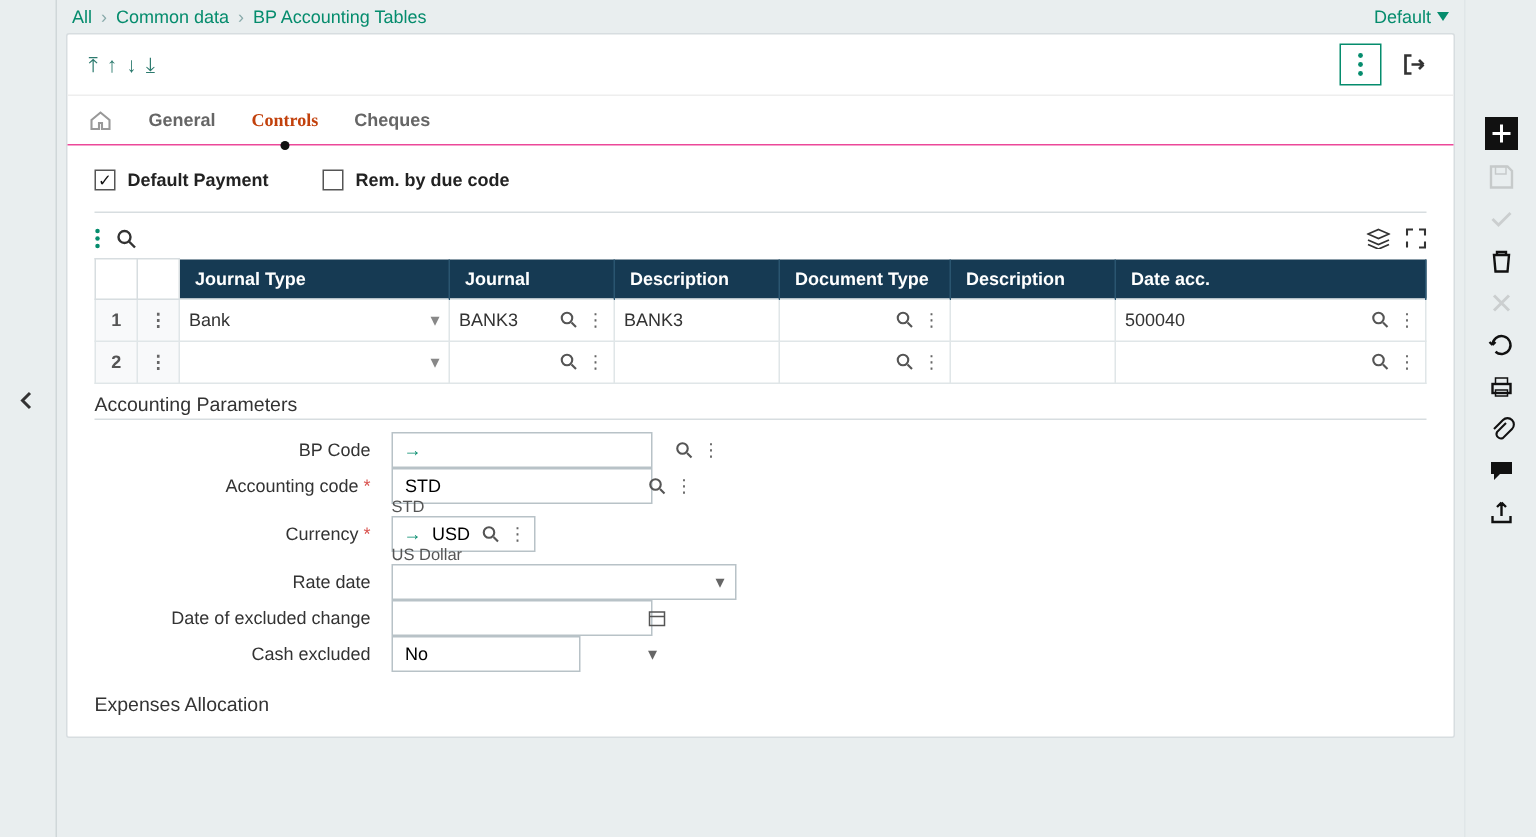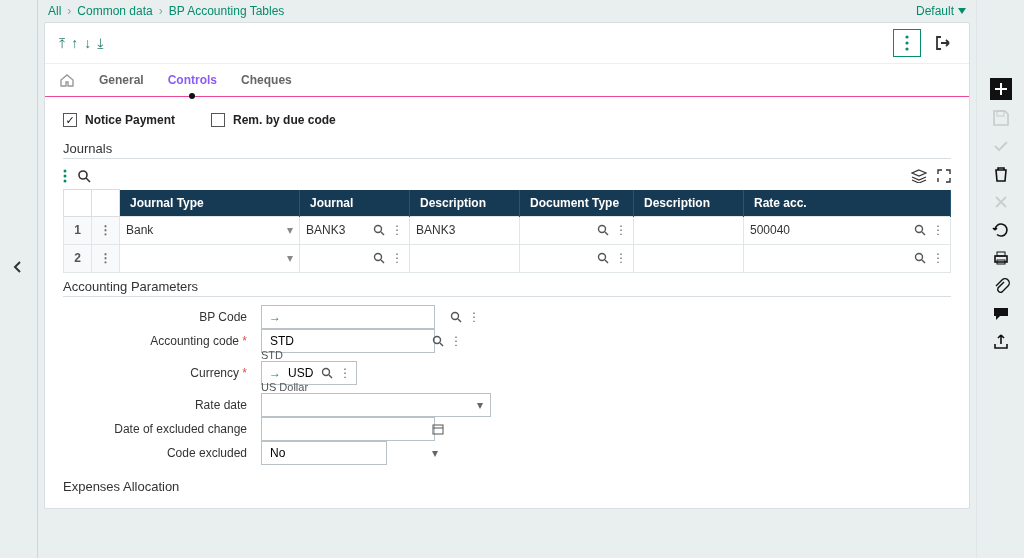--- a/index.html
+++ b/index.html
@@ -19,21 +19,21 @@
   .card-header { display:flex; align-items:center; padding:6px 12px; gap:10px; border-bottom:1px solid #eee; }
   .nav-arrows { display:flex; gap:2px; color:#2c7a6e; font-size:14px; }
   .nav-arrows span { cursor:pointer; padding:2px; }
   .title { font-size:20px; font-weight:700; }
   .hdr-actions { margin-left:auto; display:flex; gap:8px; align-items:center; }
   .sq-btn { width:28px; height:28px; border:1px solid #058c6d; color:#058c6d; display:flex; align-items:center; justify-content:center; cursor:pointer; }
   .exit-btn { width:28px; height:28px; display:flex; align-items:center; justify-content:center; cursor:pointer; color:#333; }
   .tabs { display:flex; gap:24px; padding:0 14px; border-bottom:1px solid #ec4899; align-items:center; }
   .tabs .home { color:#999; cursor:pointer; padding:8px 0; }
   .tabs .tab { padding:8px 0; color:#666; cursor:pointer; font-weight:600; position:relative; }
-  .tabs .tab.active { color:#8b5cf6; }
+  .tabs .tab.active { color:#c2410c;font-family:Liberation Serif, serif; }
   .tabs .tab.active::after { content:""; position:absolute; left:50%; bottom:-4px; width:6px; height:6px; background:#111; border-radius:50%; transform:translateX(-50%); }
   .body { padding:12px 18px; overflow-y:auto; max-height:456px; }
   .checkrow { display:flex; align-items:center; gap:36px; margin:4px 0 14px; }
   .chk { display:flex; align-items:center; gap:8px; cursor:pointer; }
   .chk .box { width:14px; height:14px; border:1px solid #555; display:flex; align-items:center; justify-content:center; font-size:11px; color:#111; }
   .chk .lbl { font-weight:700; color:#222; }
   .section-title { font-size:13px; color:#333; margin:6px 0 2px; }
   .hr { border:none; border-top:1px solid #d7dde0; margin:2px 0 8px; }
   .toolbar { display:flex; align-items:center; gap:10px; padding:2px 0 6px; }
   .toolbar .dots { color:#058c6d; font-weight:bold; cursor:pointer; }
@@ -183,29 +183,28 @@
         <div class="tab">General</div>
         <div class="tab active">Controls</div>
         <div class="tab">Cheques</div>
       </div>
 
       <div class="body">
 
         <div class="checkrow">
           <div class="chk">
             <div class="box">✓</div>
-            <span class="lbl">Notice Payment</span>
+            <span class="lbl">Default Payment</span>
           </div>
           <div class="chk">
             <div class="box"></div>
             <span class="lbl">Rem. by due code</span>
           </div>
         </div>
 
-        <div class="section-title">Journals</div>
         <hr class="hr">
         <div class="toolbar">
           <span class="dots">
             <svg width="4" height="14">
                 <circle cx="2" cy="2" r="1.5" fill="#058c6d"></circle>
                 <circle cx="2" cy="7" r="1.5" fill="#058c6d"></circle>
                 <circle cx="2" cy="12" r="1.5" fill="#058c6d"></circle>
               </svg>
           </span>
           <span class="mag">
@@ -232,21 +231,21 @@
         <table class="grid">
           <thead>
             <tr>
               <th class="num"></th>
                 <th class="num" style="width:18px;"></th>
               <th style="width:180px;">Journal Type</th>
               <th style="width:110px;">Journal</th>
               <th style="width:110px;">Description</th>
               <th style="width:114px;">Document Type</th>
               <th style="width:110px;">Description</th>
-              <th>Rate acc.</th>
+              <th>Date acc.</th>
             </tr>
           </thead>
           <tbody id="journal-body">
               <tr>
                 <td class="num">1</td>
                 <td class="num"><span class="cell-dots">⋮</span></td>
                 <td>
                   <div class="cell-wrap">
                     <span class="val">Bank</span>
                     <span class="cell-dd">▾</span>
@@ -406,21 +405,21 @@
               <span class="i">
                   <svg width="12" height="12" viewBox="0 0 12 12">
                     <rect x="1" y="2" width="10" height="9" stroke="#555" fill="none"></rect>
                     <path d="M1 5h10" stroke="#555"></path>
                   </svg>
                 </span>
             </div>
           </div>
 
           <div class="frow">
-            <div class="flabel">Code excluded</div>
+            <div class="flabel">Cash excluded</div>
             <div class="fld" style="width:126px;">
               <input value="No" style="">
               <span class="i">▾</span>
             </div>
           </div>
         </div>
 
         <div class="section-title" style="margin-top:14px;">Expenses Allocation</div>
 
       </div>

